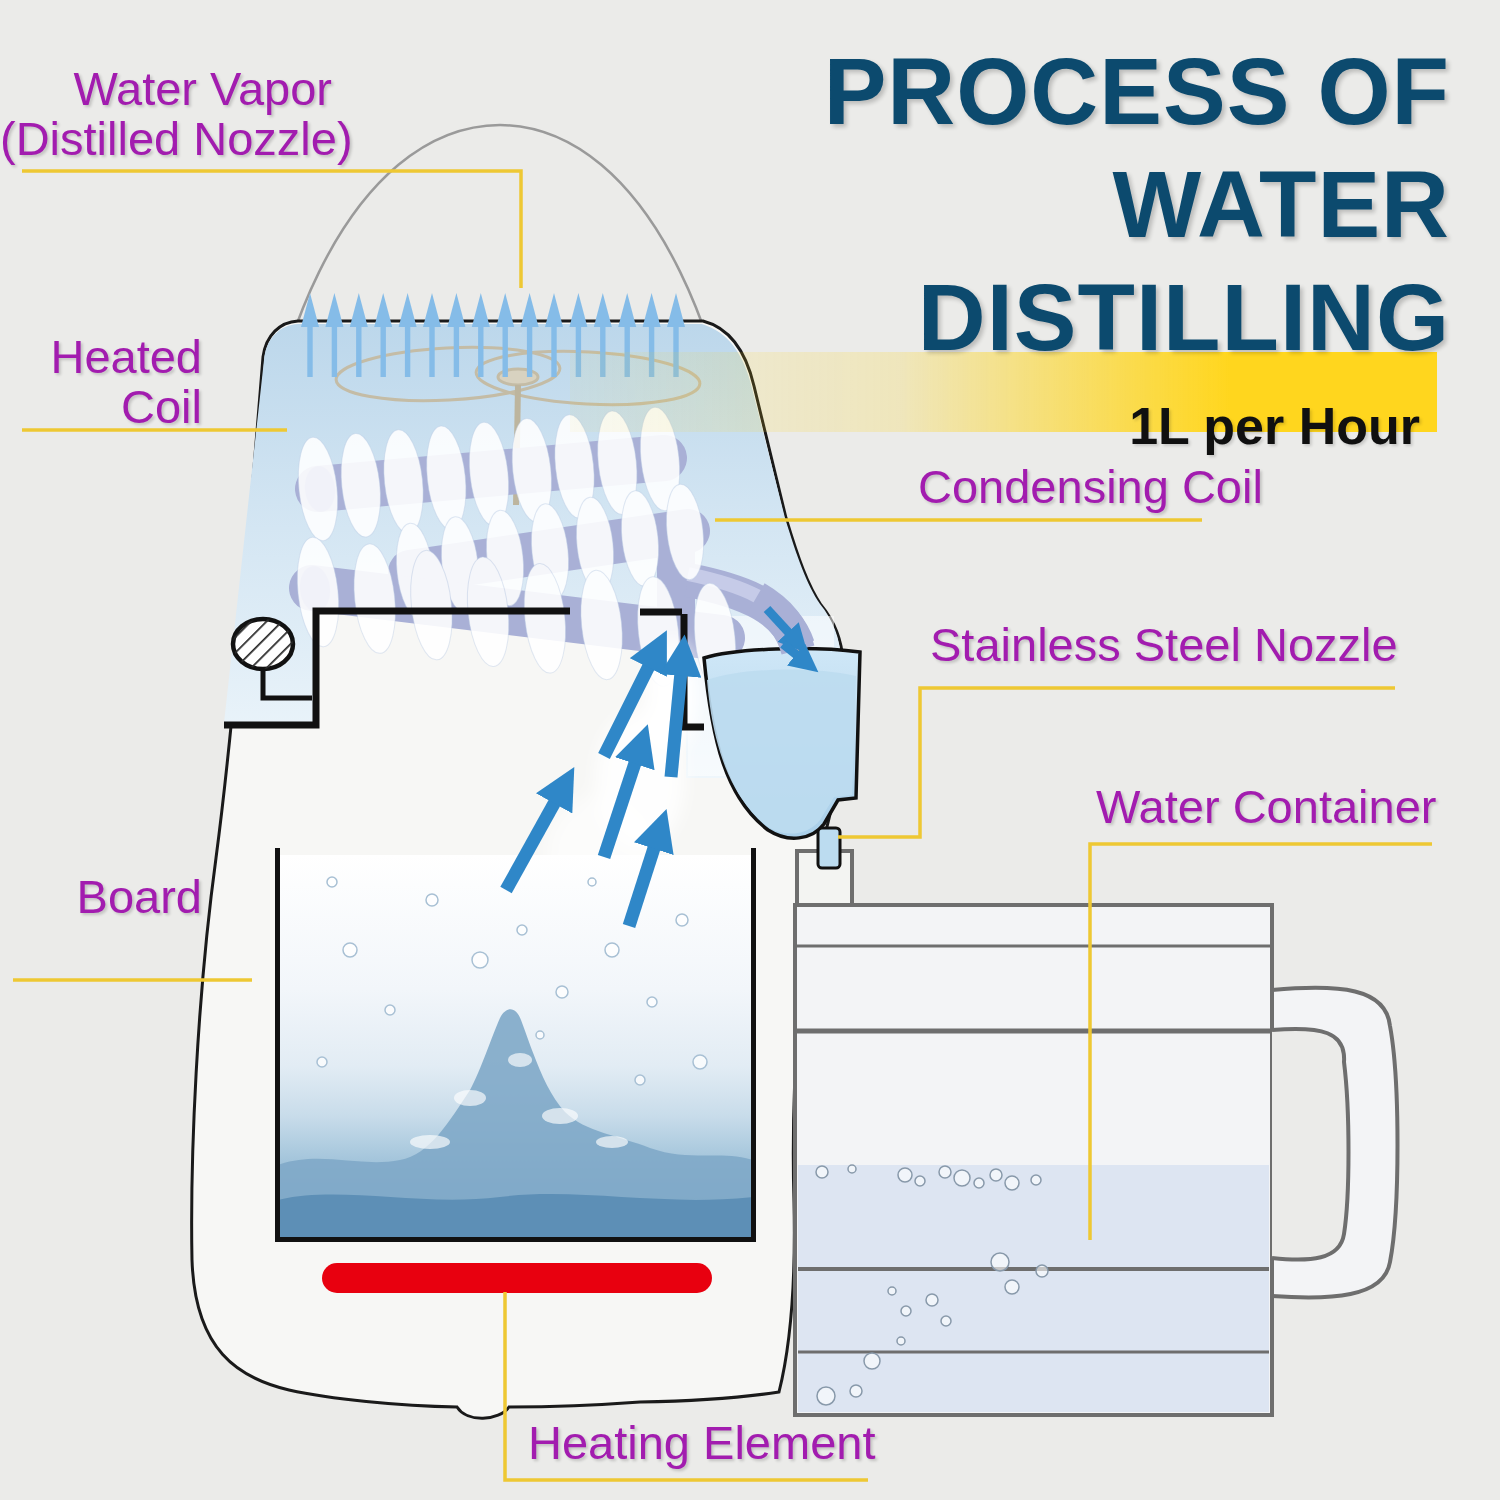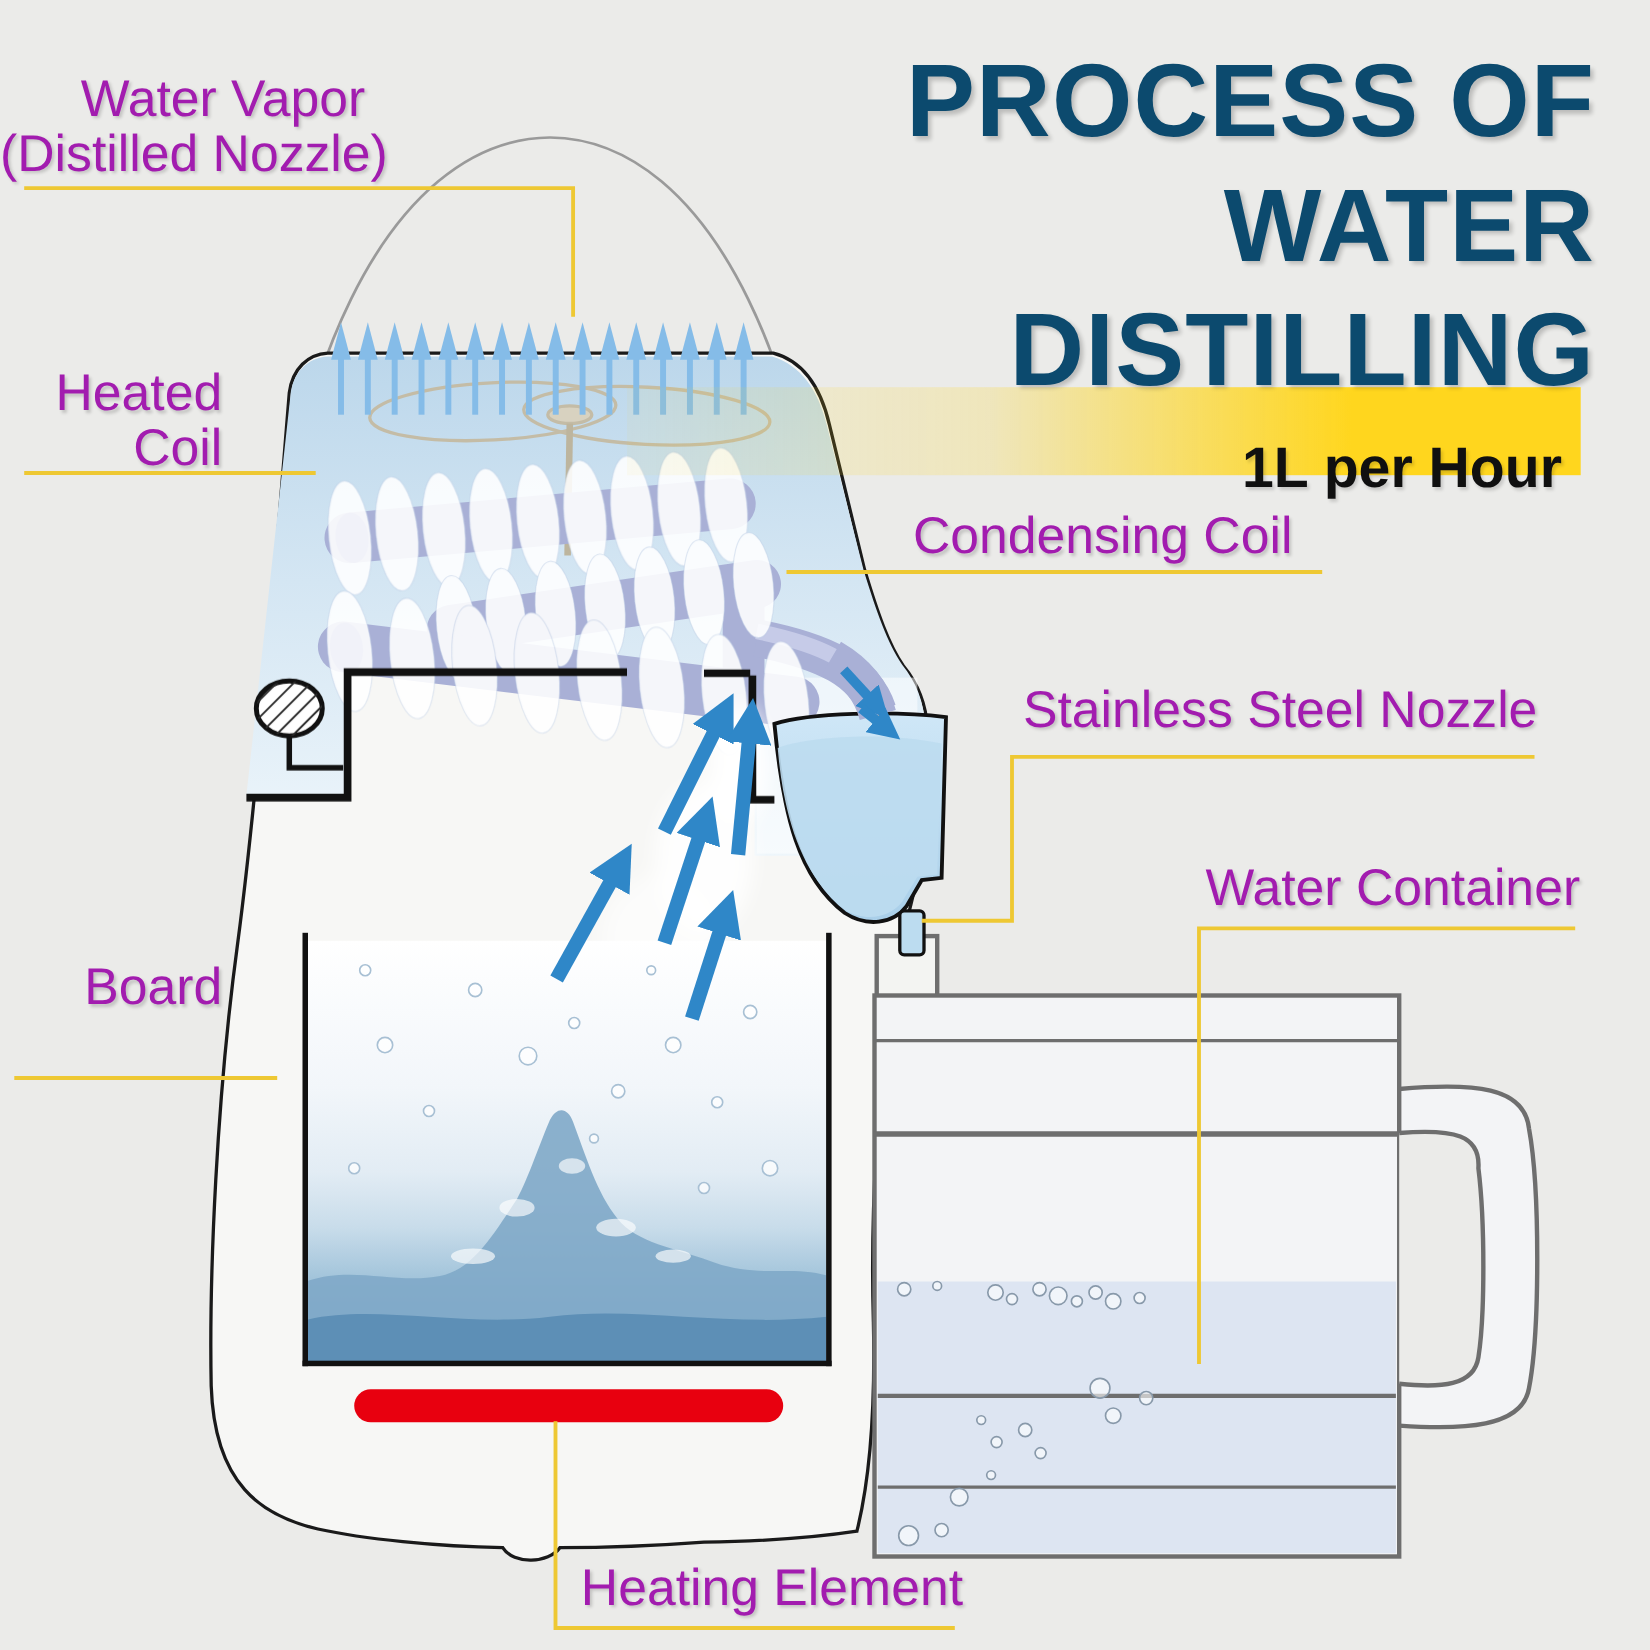--- a/index.html
+++ b/index.html
@@ -27,21 +27,21 @@
     font-size:47px;
     line-height:1.06;
     color:#a21caf;
     text-shadow:2px 2px 3px rgba(0,0,0,0.18);
     white-space:nowrap;
     z-index:5;
   }
   .lbl.right{text-align:right;}
   #lbl-water-vapor{top:64px;left:0;width:332px;}
   #lbl-heated-water{top:332px;left:0;width:202px;padding-left:15px;}
-  #lbl-condensing-coil{top:462px;left:830px;}
+  #lbl-condensing-coil{top:462px;left:918px;}
   #lbl-stainless-nozzle{top:620px;left:930px;}
   #lbl-water-container{top:782px;left:1096px;}
   #lbl-insulation-board{top:872px;left:0;width:202px;}
   #lbl-heating-element{top:1418px;left:528px;}
 
   #title-block{
     position:absolute;top:36px;right:50px;width:980px;
     text-align:right;z-index:5;
   }
   #title-line1,#title-line2{

